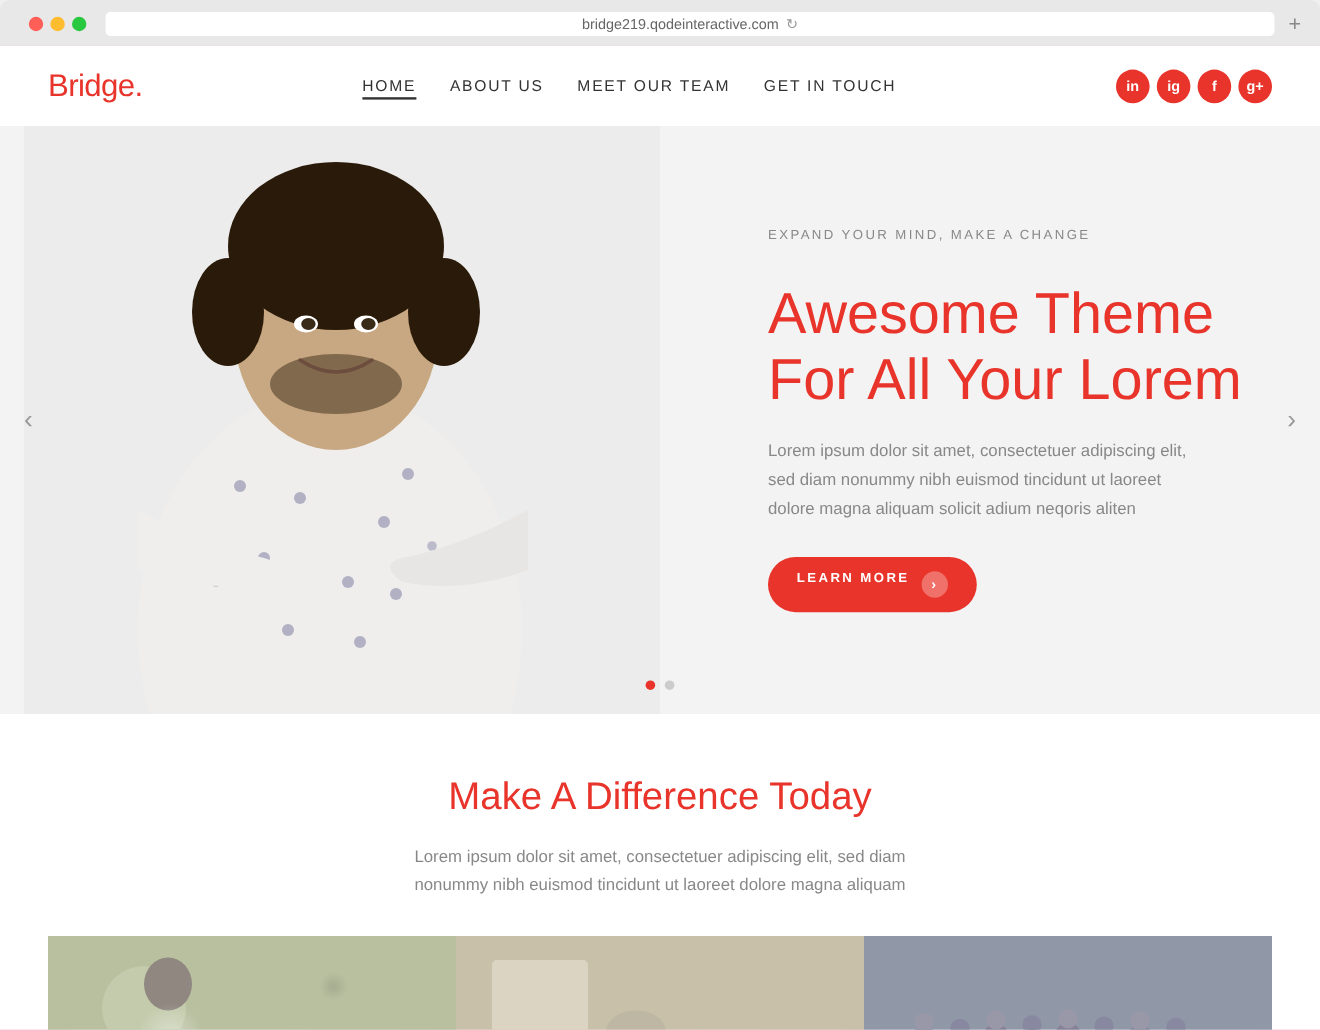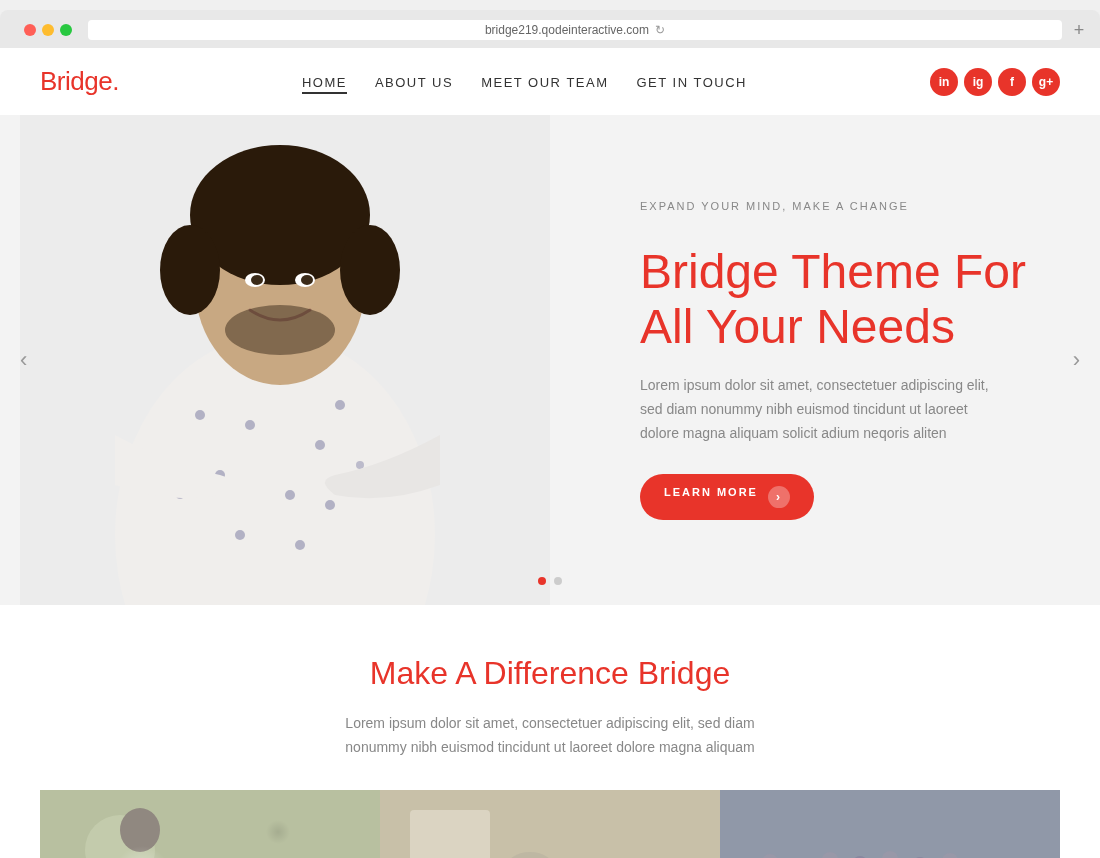--- a/index.html
+++ b/index.html
@@ -4,21 +4,20 @@
   <style>
     * { margin: 0; padding: 0; box-sizing: border-box; }
     body { font-family: 'Helvetica Neue', Arial, sans-serif; background: #f0f0f0; width: 1100px; height: 858px; overflow: hidden; }
 
     
     .browser-chrome {
       background: #e8e8e8;
       border-radius: 8px 8px 0 0;
       padding: 10px 0 0 12px;
       position: relative;
-      margin-top: 10px;
     }
     .browser-top-bar {
       display: flex;
       align-items: center;
       padding: 0 12px 8px 12px;
       gap: 8px;
     }
     .traffic-lights {
       display: flex;
       gap: 6px;
@@ -385,36 +384,36 @@
           <path d="M 420 320 Q 365 350 315 360 Q 295 365 315 380 Q 365 390 420 370 Z" fill="#e8e6e4"></path>
         </svg>
       </div>
     </div>
 
     <button class="carousel-prev">‹</button>
     <button class="carousel-next">›</button>
 
     <div class="hero-content">
       <div class="hero-subtitle">EXPAND YOUR MIND, MAKE A CHANGE</div>
-      <h1 class="hero-title">Bridge Theme For All Your Needs</h1>
+      <h1 class="hero-title">Awesome Theme For All Your Lorem</h1>
       <p class="hero-description">Lorem ipsum dolor sit amet, consectetuer adipiscing elit, sed diam nonummy nibh euismod tincidunt ut laoreet dolore magna aliquam solicit adium neqoris aliten</p>
       <button class="learn-more-btn">
         <span>LEARN MORE</span>
         <span class="btn-arrow">›</span>
       </button>
     </div>
 
     <div class="carousel-dots">
       <div class="dot active"></div>
       <div class="dot"></div>
     </div>
   </div>
 
   <div class="section-main">
-    <h2 class="section-title">Make A Difference Bridge</h2>
+    <h2 class="section-title">Make A Difference Today</h2>
     <p class="section-desc">Lorem ipsum dolor sit amet, consectetuer adipiscing elit, sed diam nonummy nibh euismod tincidunt ut laoreet dolore magna aliquam</p>
 
     <div class="image-cards">
       <div class="image-card">
         <div class="img-placeholder img-1">
           <svg width="100%" height="140" xmlns="http://www.w3.org/2000/svg">
             <rect width="100%" height="140" fill="#b8c0a0"></rect>
             <circle cx="80" cy="60" r="35" fill="#c8d0b0" opacity="0.7"></circle>
             <rect x="20" y="90" width="60" height="8" rx="2" fill="#a0a888" opacity="0.5"></rect>
             <rect x="20" y="105" width="40" height="6" rx="2" fill="#a0a888" opacity="0.3"></rect>

